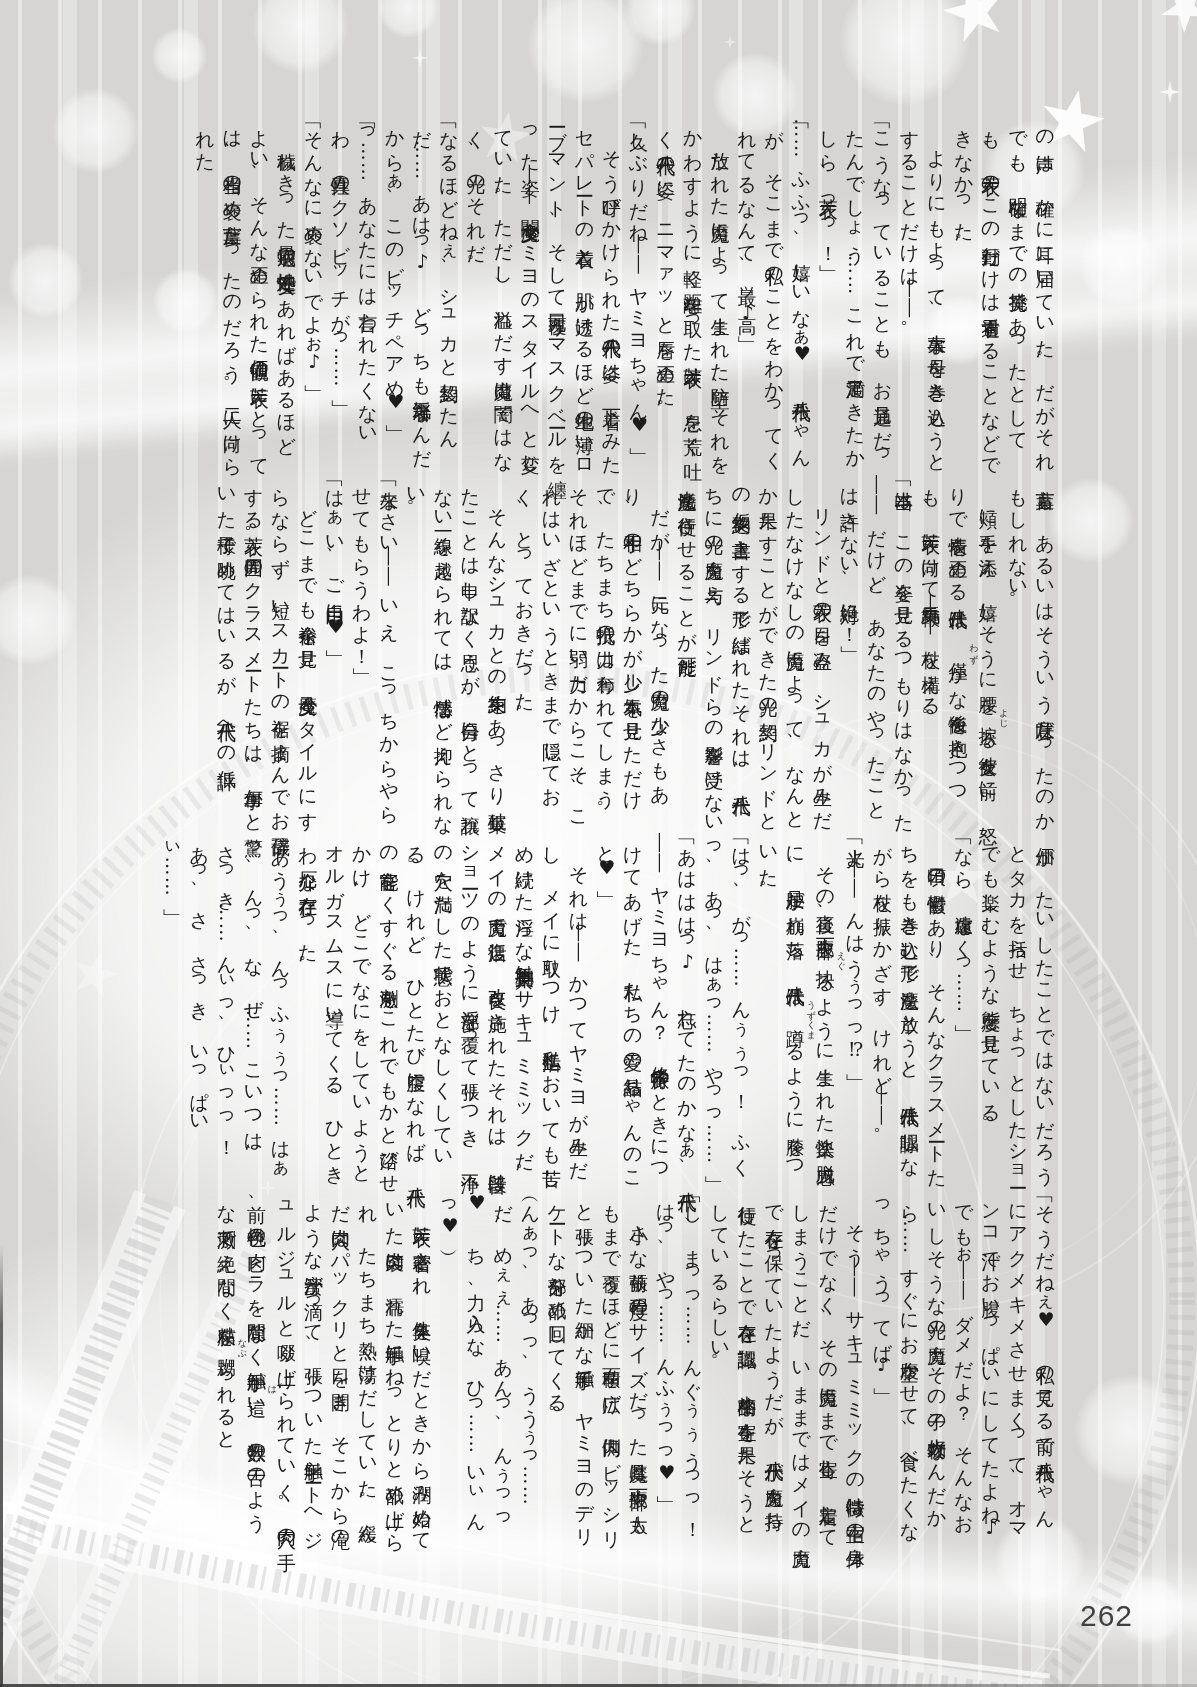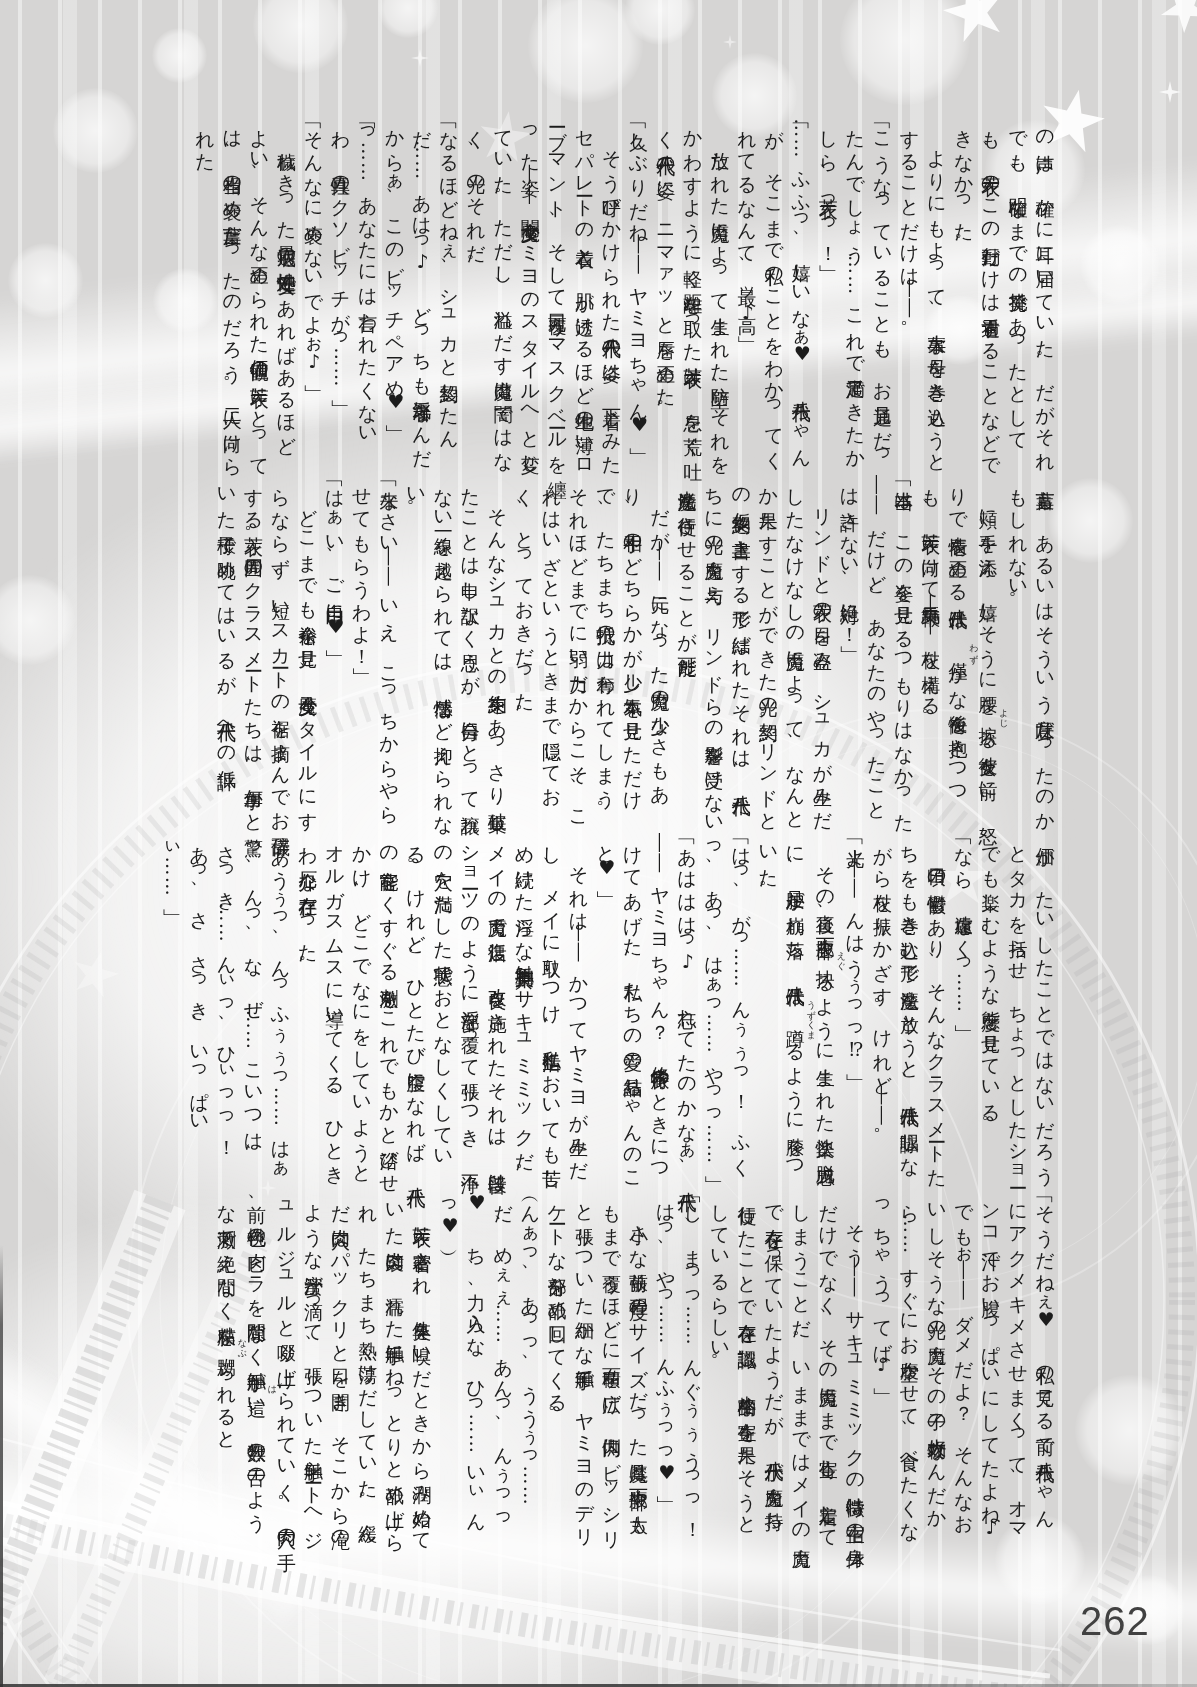--- a/index.html
+++ b/index.html
@@ -36,21 +36,21 @@
     writing-mode:vertical-rl;text-orientation:mixed;
     font-size:19px;line-height:27.1px;letter-spacing:1.3px;
     color:#1c1c1c;white-space:pre-line;
     font-family:"DejaVu Serif","Liberation Serif",serif;
   }
   .band rt{font-size:9px;letter-spacing:0;color:#2a2a2a;}
   #band1{top:117px;} #band2{top:475px;} #band3{top:833px;} #band4{top:1191px;}
   .pagenum{
     position:absolute;left:1080px;top:1599px;z-index:6;
     font-family:"Liberation Sans","DejaVu Sans",sans-serif;
-    font-size:40px;color:#414141;letter-spacing:1px;
+    font-size:30px;color:#414141;letter-spacing:1px;
   }
   .edge-left{position:absolute;left:0;top:1245px;width:3px;height:442px;z-index:8;
     background:linear-gradient(to bottom,rgba(60,60,60,0),rgba(60,60,60,.75) 18%,rgba(50,50,50,.85));}
   .edge-bottom{position:absolute;left:0;bottom:0;width:1197px;height:3px;z-index:8;
     background:linear-gradient(to right,rgba(50,50,50,.85) 55%,rgba(60,60,60,.2));}
 </style>
 </head>
 <body>
 
 <div class="page">

